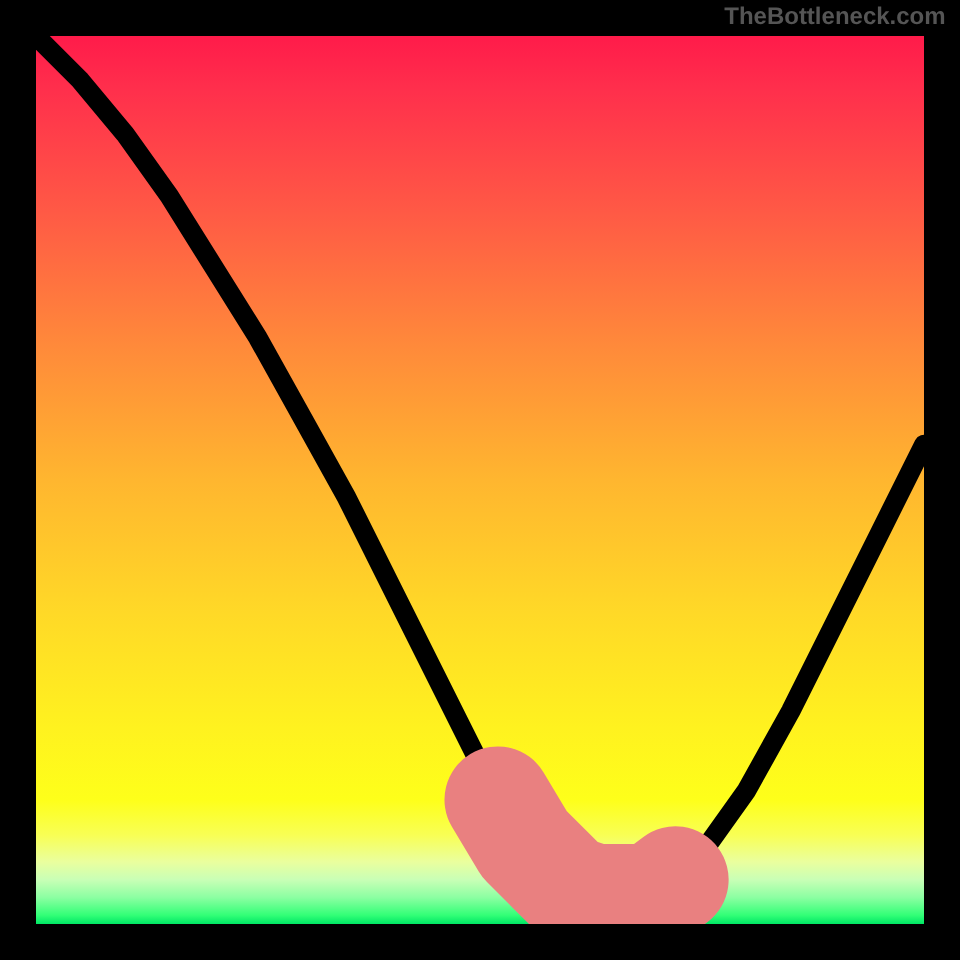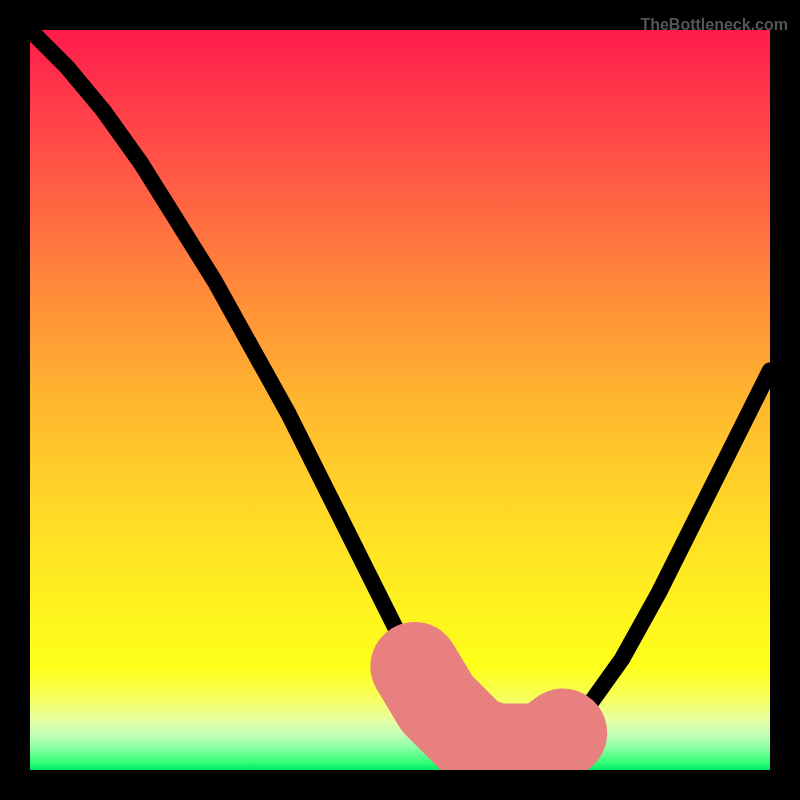--- a/index.html
+++ b/index.html
@@ -12,24 +12,24 @@
     font-family: Arial, Helvetica, sans-serif;
   }
   .frame {
     position: relative;
     width: 800px;
     height: 800px;
     background: #000;
   }
   .watermark {
     position: absolute;
-    top: 16px;
+    top: 3px;
     right: 12px;
     color: #555;
-    font-size: 16px;
+    font-size: 20px;
     font-weight: 600;
     user-select: none;
   }
   
   .plot {
     position: absolute;
     left: 30px;
     right: 30px;
     top: 30px;
     bottom: 30px;

